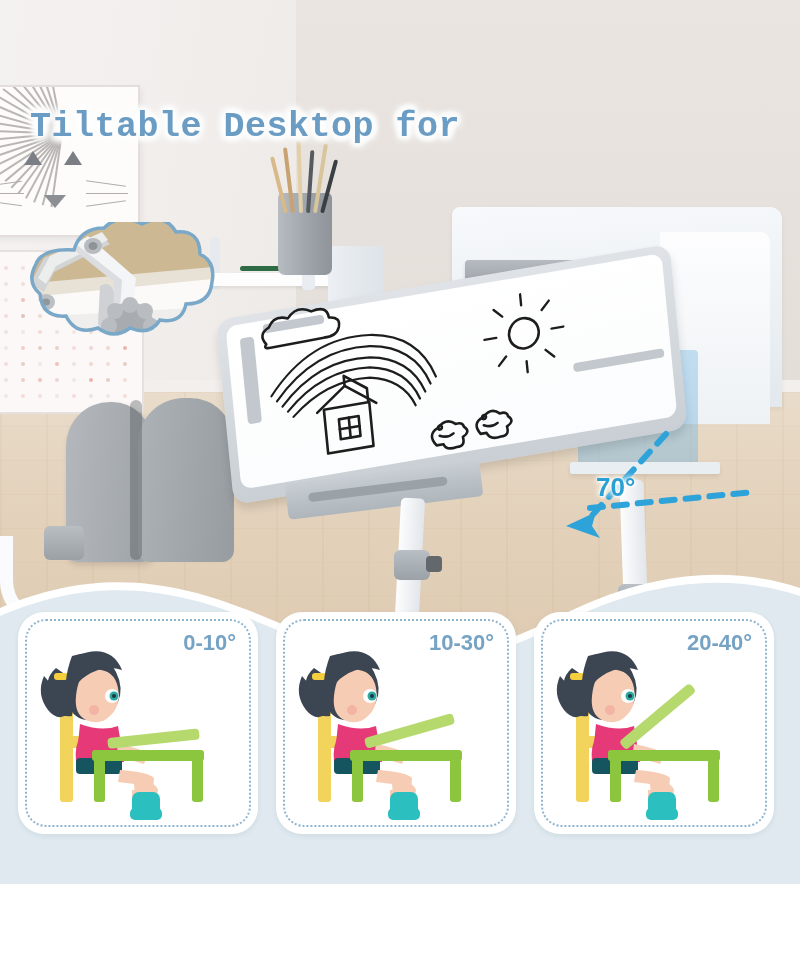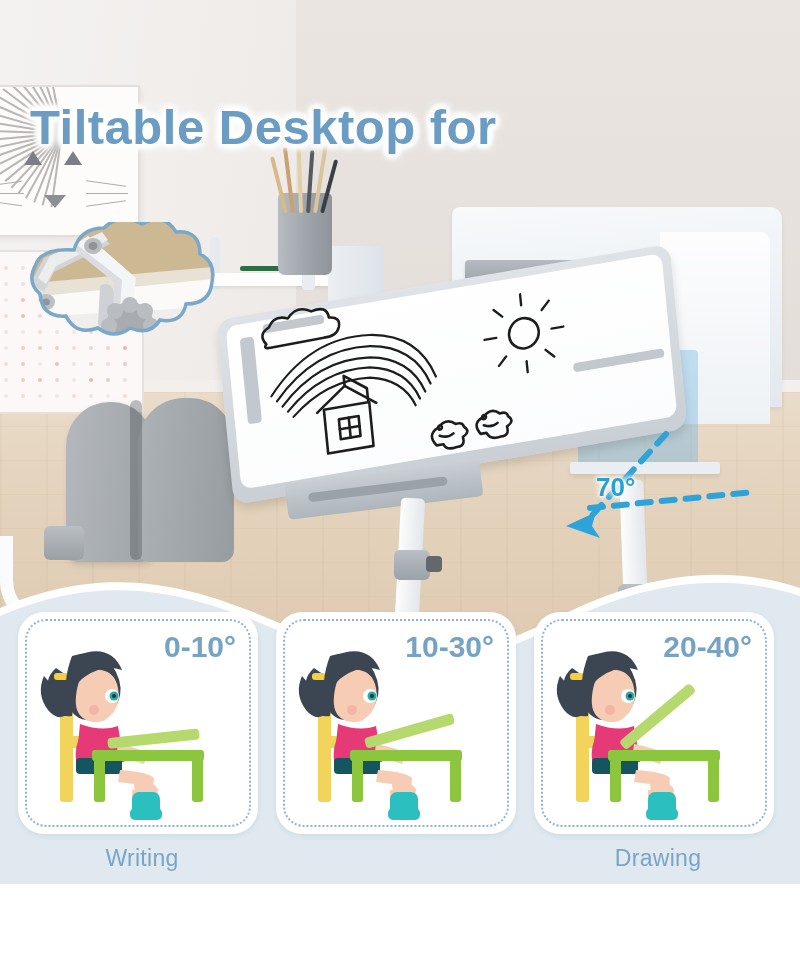--- a/index.html
+++ b/index.html
@@ -31,26 +31,26 @@
                border-right:9px solid transparent;border-bottom:14px solid #7b7e84;}
   .poster .nose{position:absolute;left:58px;top:108px;width:0;height:0;border-left:11px solid transparent;
                 border-right:11px solid transparent;border-top:13px solid #8c8f94;}
   .poster .whisk{position:absolute;height:1.4px;background:#b0adab;}
   .poster2{position:absolute;left:-10px;top:250px;width:150px;height:160px;background:#fbf8f7;
            border:2px solid #e6e1de;overflow:hidden;}
   .dot{position:absolute;width:4px;height:4px;border-radius:50%;}
 
   
   .headline{position:absolute;left:30px;top:99px;width:600px;z-index:40;
-            font-size:49px;line-height:56px;font-weight:bold;letter-spacing:.5px;
+            font-size:35px;line-height:56px;font-weight:bold;letter-spacing:.5px;
             color:#6b9cc3;-webkit-text-stroke:0;
             text-shadow:
               0 0 10px #fff, 0 0 10px #fff, 0 0 9px #fff, 0 0 8px #fff,
               3px 0 6px #fff,-3px 0 6px #fff,0 3px 6px #fff,0 -3px 6px #fff,
-              4px 4px 7px #fff,-4px -4px 7px #fff,4px -4px 7px #fff,-4px 4px 7px #fff;}
+              4px 4px 7px #fff,-4px -4px 7px #fff,4px -4px 7px #fff,-4px 4px 7px #fff; font-family: Liberation Mono, monospace;}
   .headline .ln{display:block;}
 
   
   .cloudwrap{position:absolute;left:14px;top:222px;width:210px;height:124px;z-index:42;}
   .cloudcap{position:absolute;left:6px;top:348px;width:210px;text-align:center;z-index:42;
             font-size:16.5px;color:#5d8db3;letter-spacing:.2px;}
 
   
   .deskzone{position:absolute;left:230px;top:180px;width:570px;height:440px;}
   .hutchback{position:absolute;left:222px;top:27px;width:330px;height:200px;border-radius:8px 12px 0 0;
@@ -115,21 +115,21 @@
   
   .bottom{position:absolute;left:0;top:566px;width:800px;height:318px;}
   .bwave{position:absolute;left:0;top:0;width:800px;height:318px;}
   .cards{position:absolute;left:0;top:612px;width:800px;height:265px;z-index:12;
          display:flex;justify-content:center;gap:10px;}
   .cardwrap{width:248px;}
   .card{position:relative;width:240px;height:222px;background:#fff;border-radius:26px;
         box-shadow:0 2px 5px rgba(80,110,130,.10);}
   .cardin{position:absolute;left:7px;top:7px;right:7px;bottom:7px;border:2.5px dotted #8fb4cf;
           border-radius:21px;}
-  .deg{position:absolute;right:22px;top:18px;font-size:30px;font-weight:bold;color:#76a3c4;z-index:3;}
+  .deg{position:absolute;right:22px;top:18px;font-size:22px;font-weight:bold;color:#76a3c4;z-index:3;}
   .kid{position:absolute;left:14px;top:28px;width:212px;height:182px;}
   .cap{margin-top:11px;text-align:center;font-size:23px;color:#7aa5c6;letter-spacing:.3px;}
 </style>
 </head>
 <body>
 
 <div id="stage">
 
   <div class="scene">
     <div class="wall"></div>
@@ -453,21 +453,20 @@
             <rect x="98" y="168" width="32" height="12" rx="5" fill="#2bbfc0"></rect>
             <rect x="60" y="110" width="112" height="11" rx="3" fill="#8cc63f"></rect>
             <rect x="62" y="118" width="11" height="44" rx="3" fill="#8cc63f"></rect>
             <rect x="160" y="118" width="11" height="44" rx="3" fill="#8cc63f"></rect>
             <g transform="rotate(-6 76 106)">
               <rect x="76" y="98" width="92" height="11" rx="4" fill="#b6d96e"></rect>
             </g>
           </g>
         </svg>
       </div>
-      <div class="cap">Writing</div>
     </div>
 
     <div class="cardwrap">
       <div class="card">
         <div class="cardin"></div>
         <div class="deg">10-30°</div>
         <svg class="kid" viewBox="0 0 212 182">
           <g>
             <rect x="28" y="58" width="13" height="104" rx="3" fill="#f2d45c"></rect>
             <rect x="28" y="96" width="44" height="12" rx="3" fill="#f2d45c"></rect>
@@ -532,17 +531,16 @@
             <rect x="98" y="168" width="32" height="12" rx="5" fill="#2bbfc0"></rect>
             <rect x="60" y="110" width="112" height="11" rx="3" fill="#8cc63f"></rect>
             <rect x="62" y="118" width="11" height="44" rx="3" fill="#8cc63f"></rect>
             <rect x="160" y="118" width="11" height="44" rx="3" fill="#8cc63f"></rect>
             <g transform="rotate(-40 76 108)">
               <rect x="76" y="100" width="92" height="11" rx="4" fill="#b6d96e"></rect>
             </g>
           </g>
         </svg>
       </div>
-      <div class="cap">Drawing</div>
     </div>
 
   </div>
 </div>
 
 </body></html>

